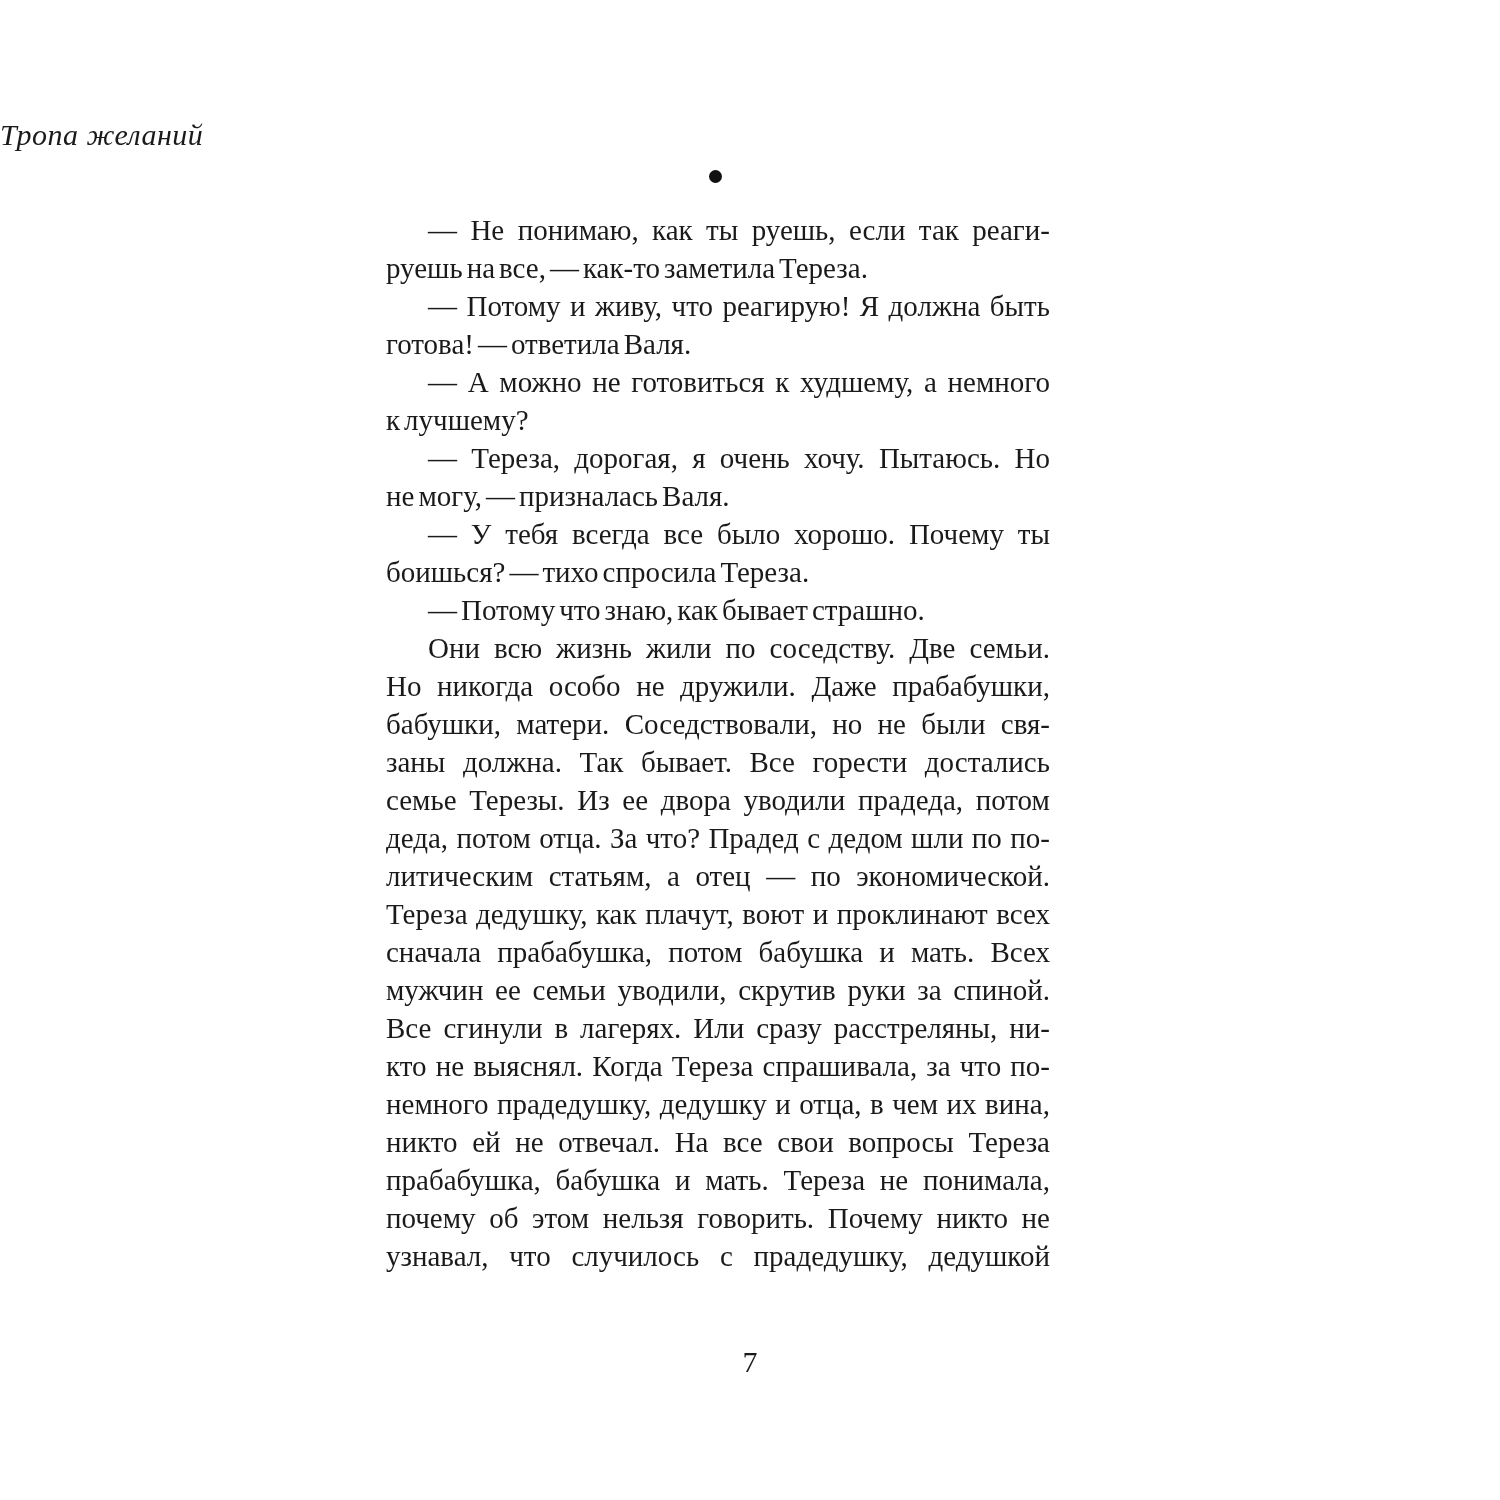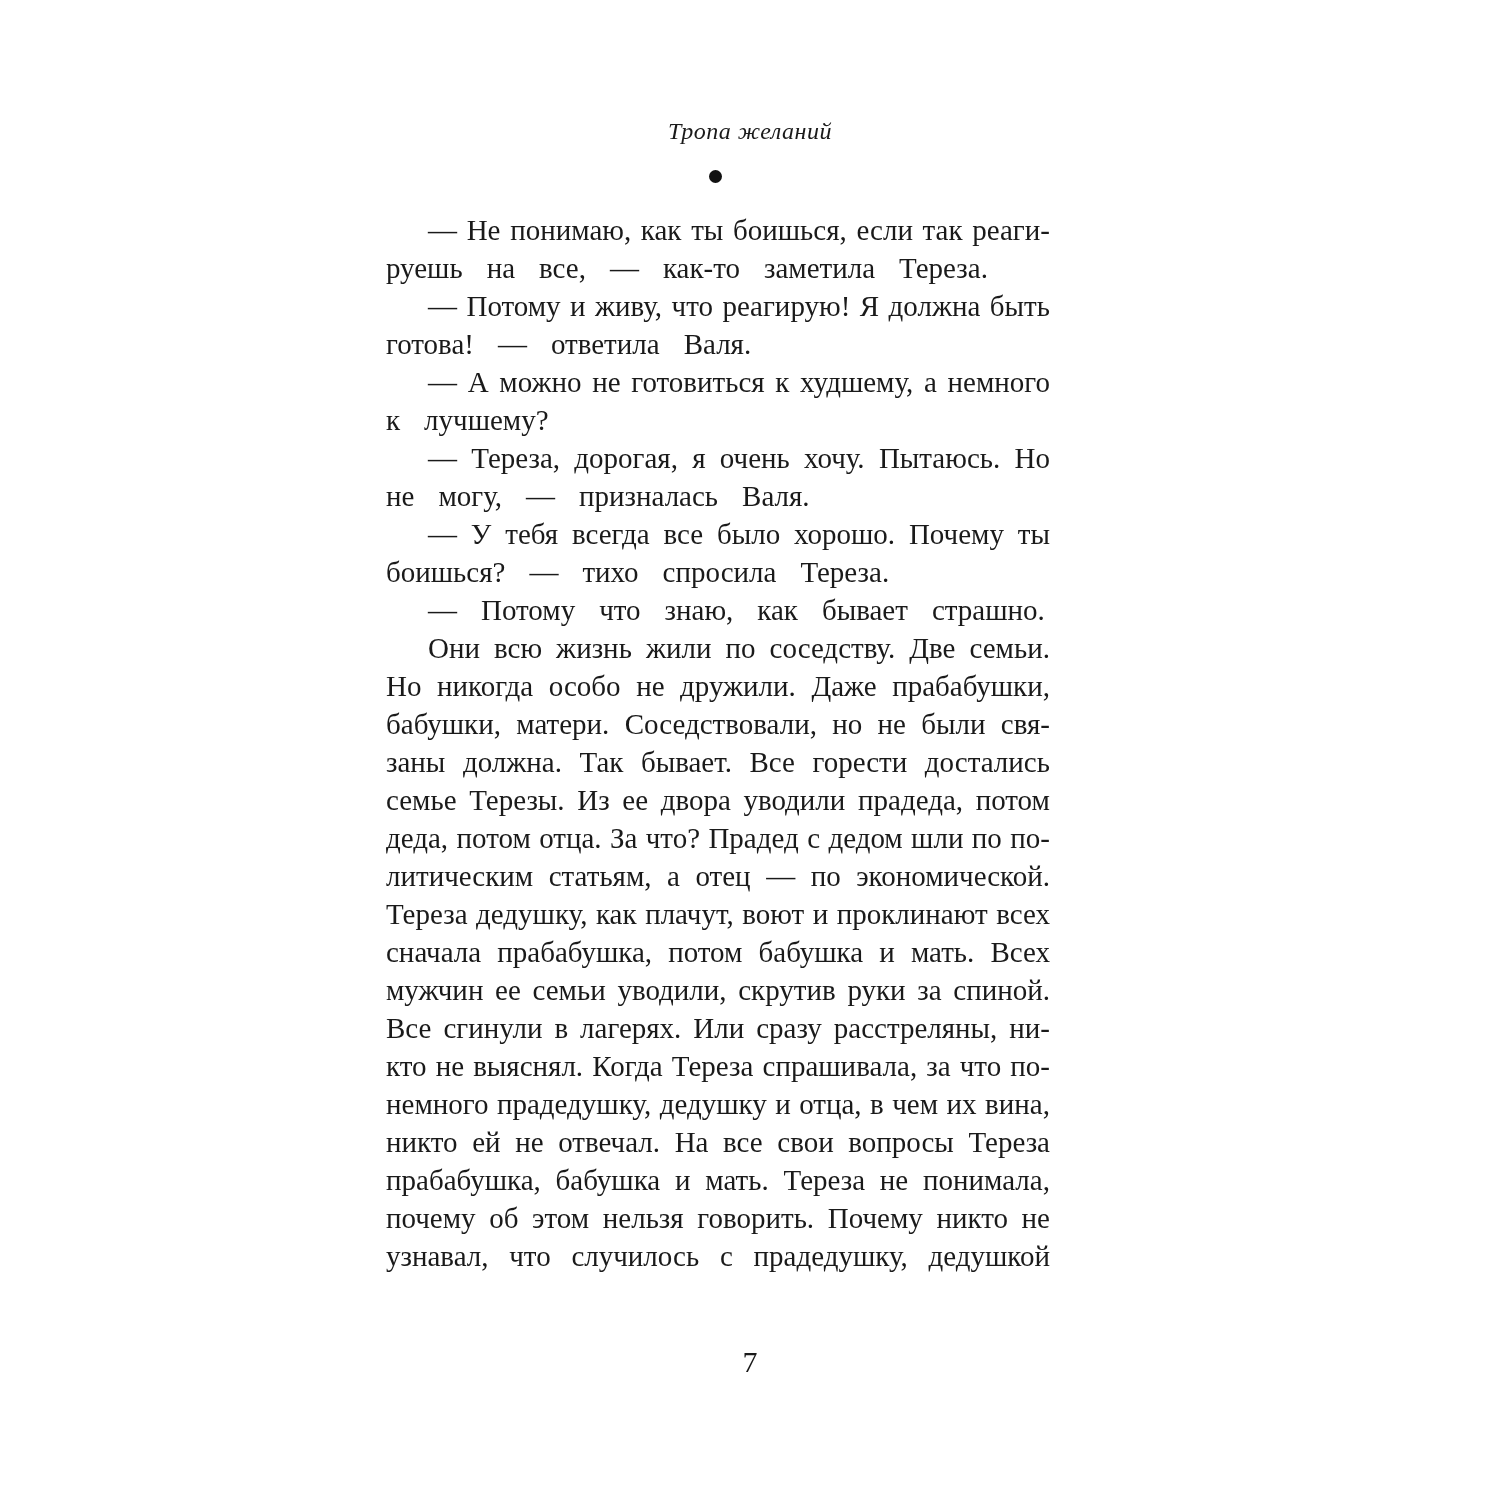--- a/index.html
+++ b/index.html
@@ -13,23 +13,22 @@
       position: relative;
       overflow: hidden;
       font-family: "Liberation Serif", "DejaVu Serif", serif;
       color: #1a1a1a;
     }
     .running-head {
       position: absolute;
       top: 118px;
       left: 0;
       width: 1500px;
-      text-align: center;
       font-style: italic;
-      font-size: 24px;
+      font-size: 30px;
       letter-spacing: 0.5px;
     }
     .ornament {
       position: absolute;
       top: 170px;
       left: 709px;
       width: 13px;
       height: 13px;
       border-radius: 50%;
       background: #111;
@@ -45,21 +44,21 @@
       line-height: 38px;
       font-size: 29px;
       text-align: justify;
       text-align-last: justify;
       white-space: nowrap;
       overflow: visible;
       display: flex;
       justify-content: space-between;
     }
     .line.indent { padding-left: 42px; }
-    .line.last { justify-content: flex-start; gap: 24px; }
+    .line.last { justify-content: flex-start; gap: 4px; }
     .line span.w { display: inline-block; }
     .folio {
       position: absolute;
       top: 1345px;
       left: 0;
       width: 1500px;
       text-align: center;
       font-size: 30px;
     }
   </style>
@@ -70,21 +69,21 @@
   <div class="running-head">Тропа желаний</div>
   <div class="ornament"></div>
 
   <div class="text-block" id="text-block">
       <div class="line indent">
         <span class="w">—</span>
         <span class="w">Не</span>
         <span class="w">понимаю,</span>
         <span class="w">как</span>
         <span class="w">ты</span>
-        <span class="w">боишься,</span>
+        <span class="w">руешь,</span>
         <span class="w">если</span>
         <span class="w">так</span>
         <span class="w">реаги-</span>
       </div>
       <div class="line last">
         <span class="w">руешь</span>
         <span class="w">на</span>
         <span class="w">все,</span>
         <span class="w">—</span>
         <span class="w">как-то</span>

